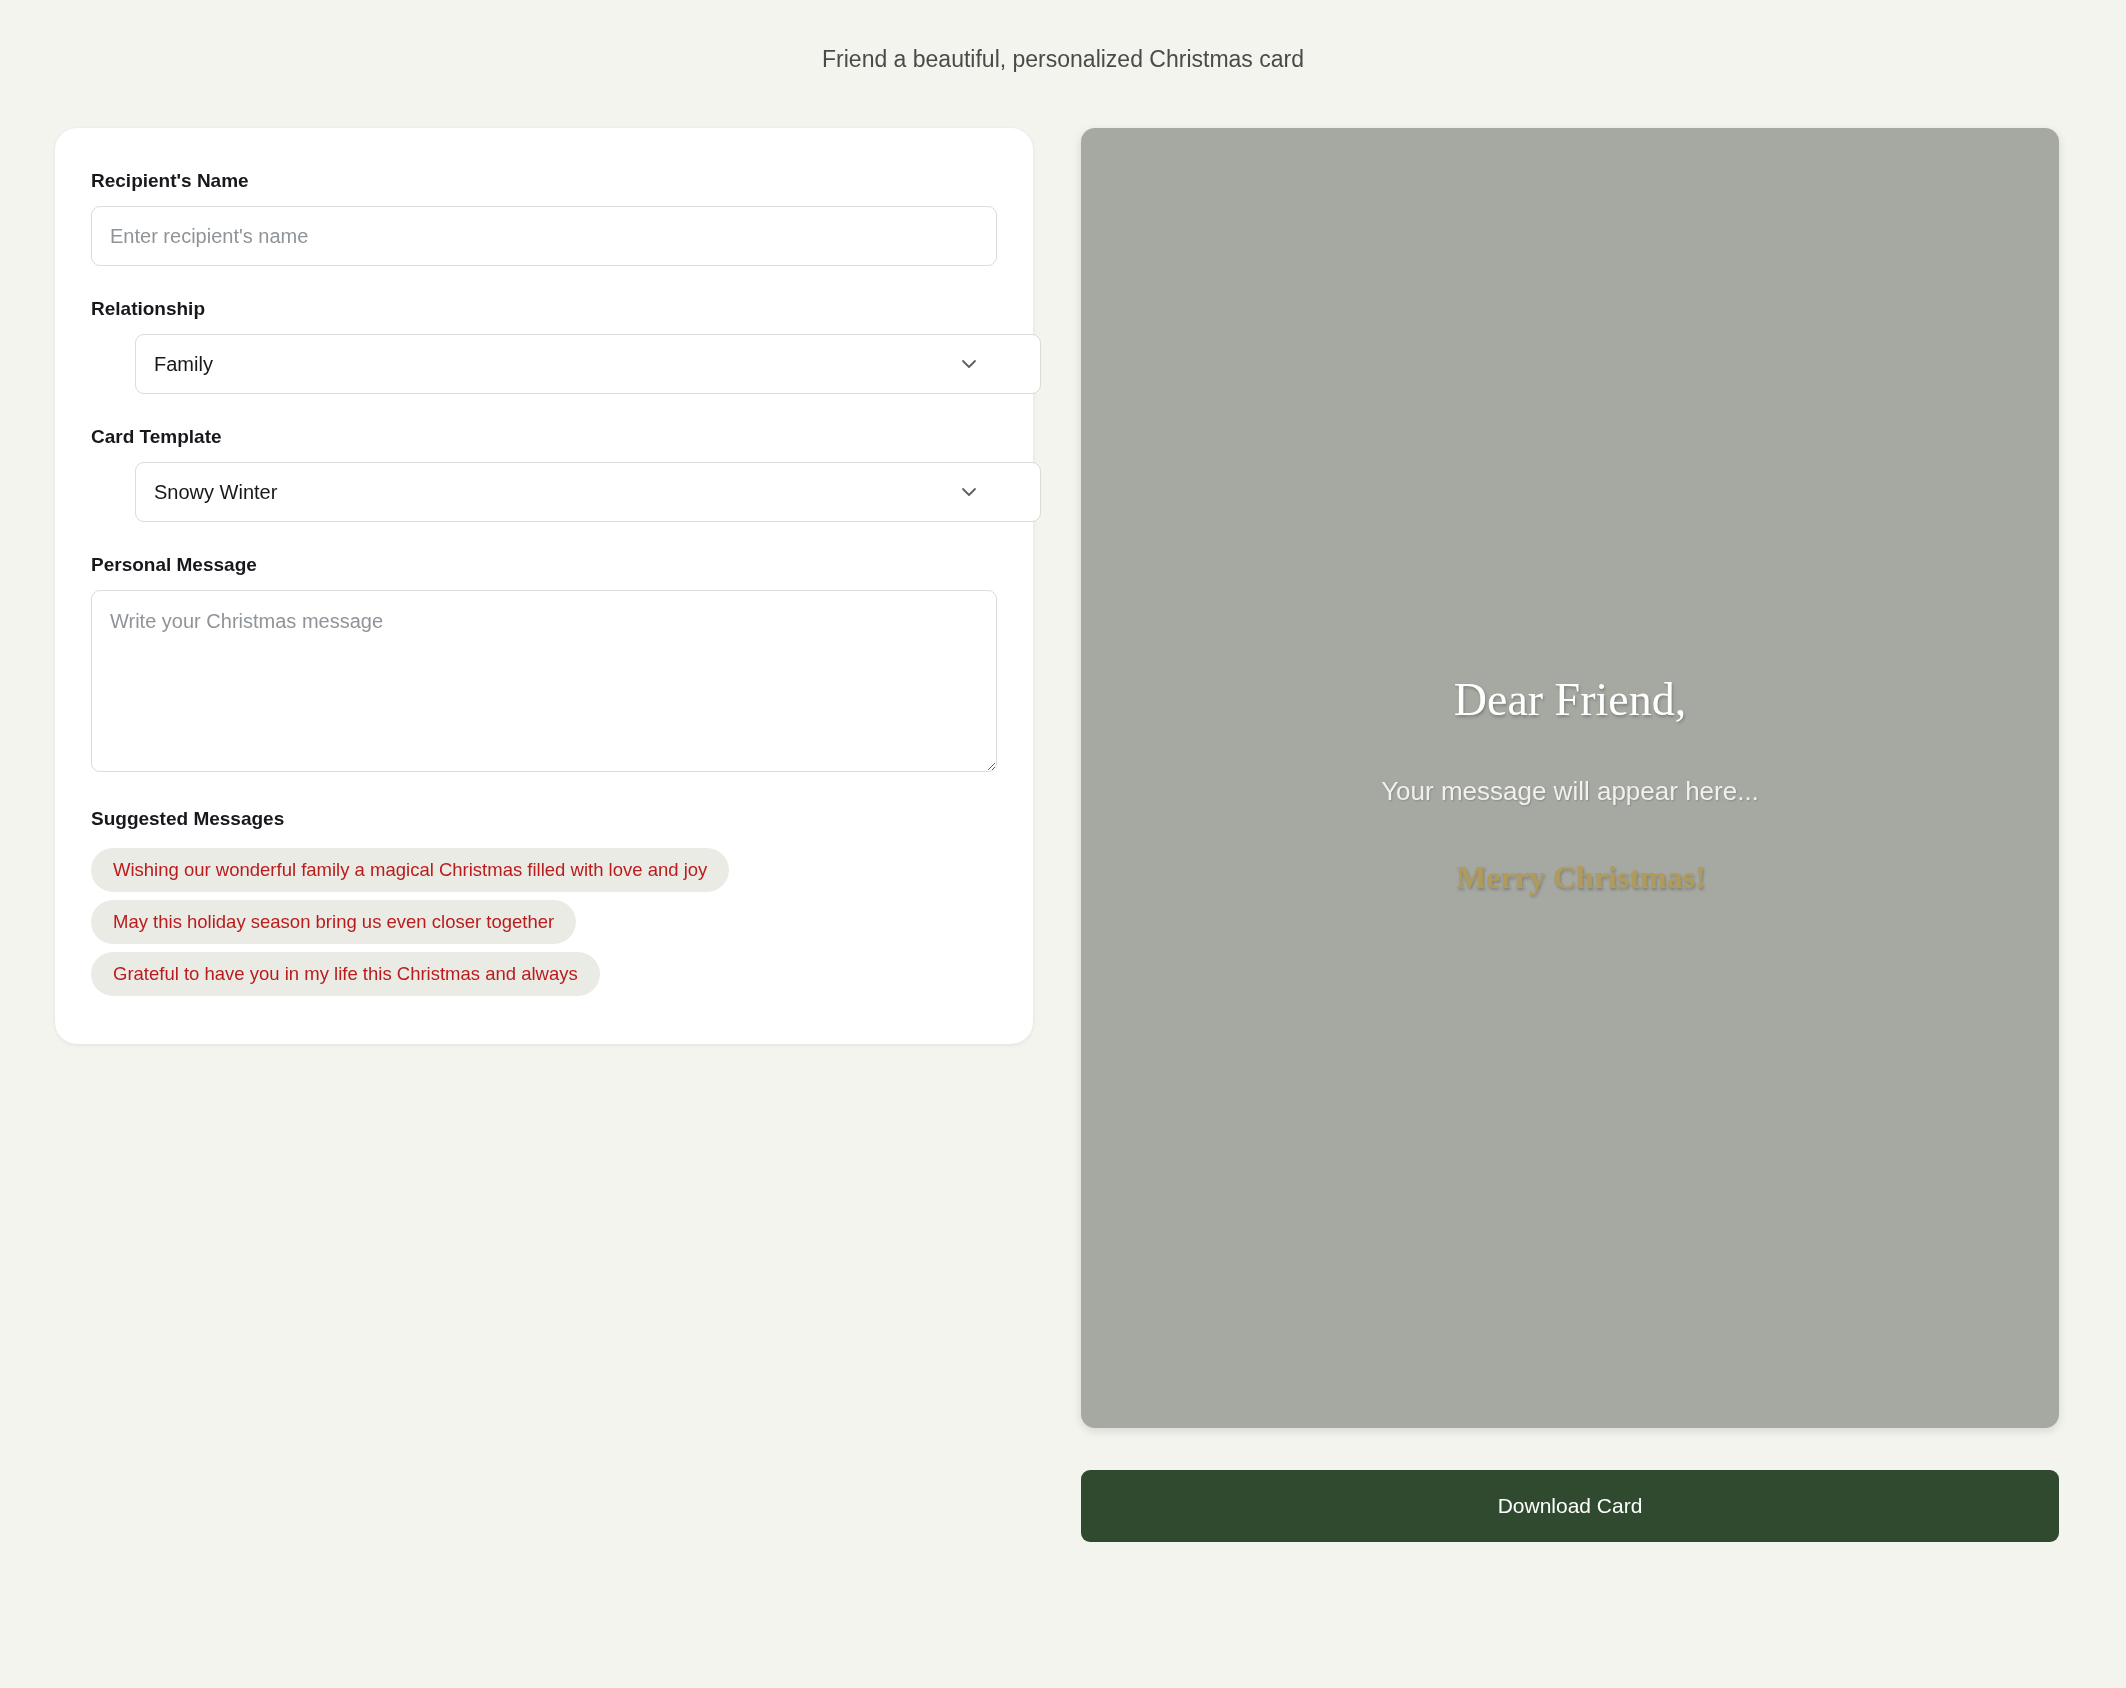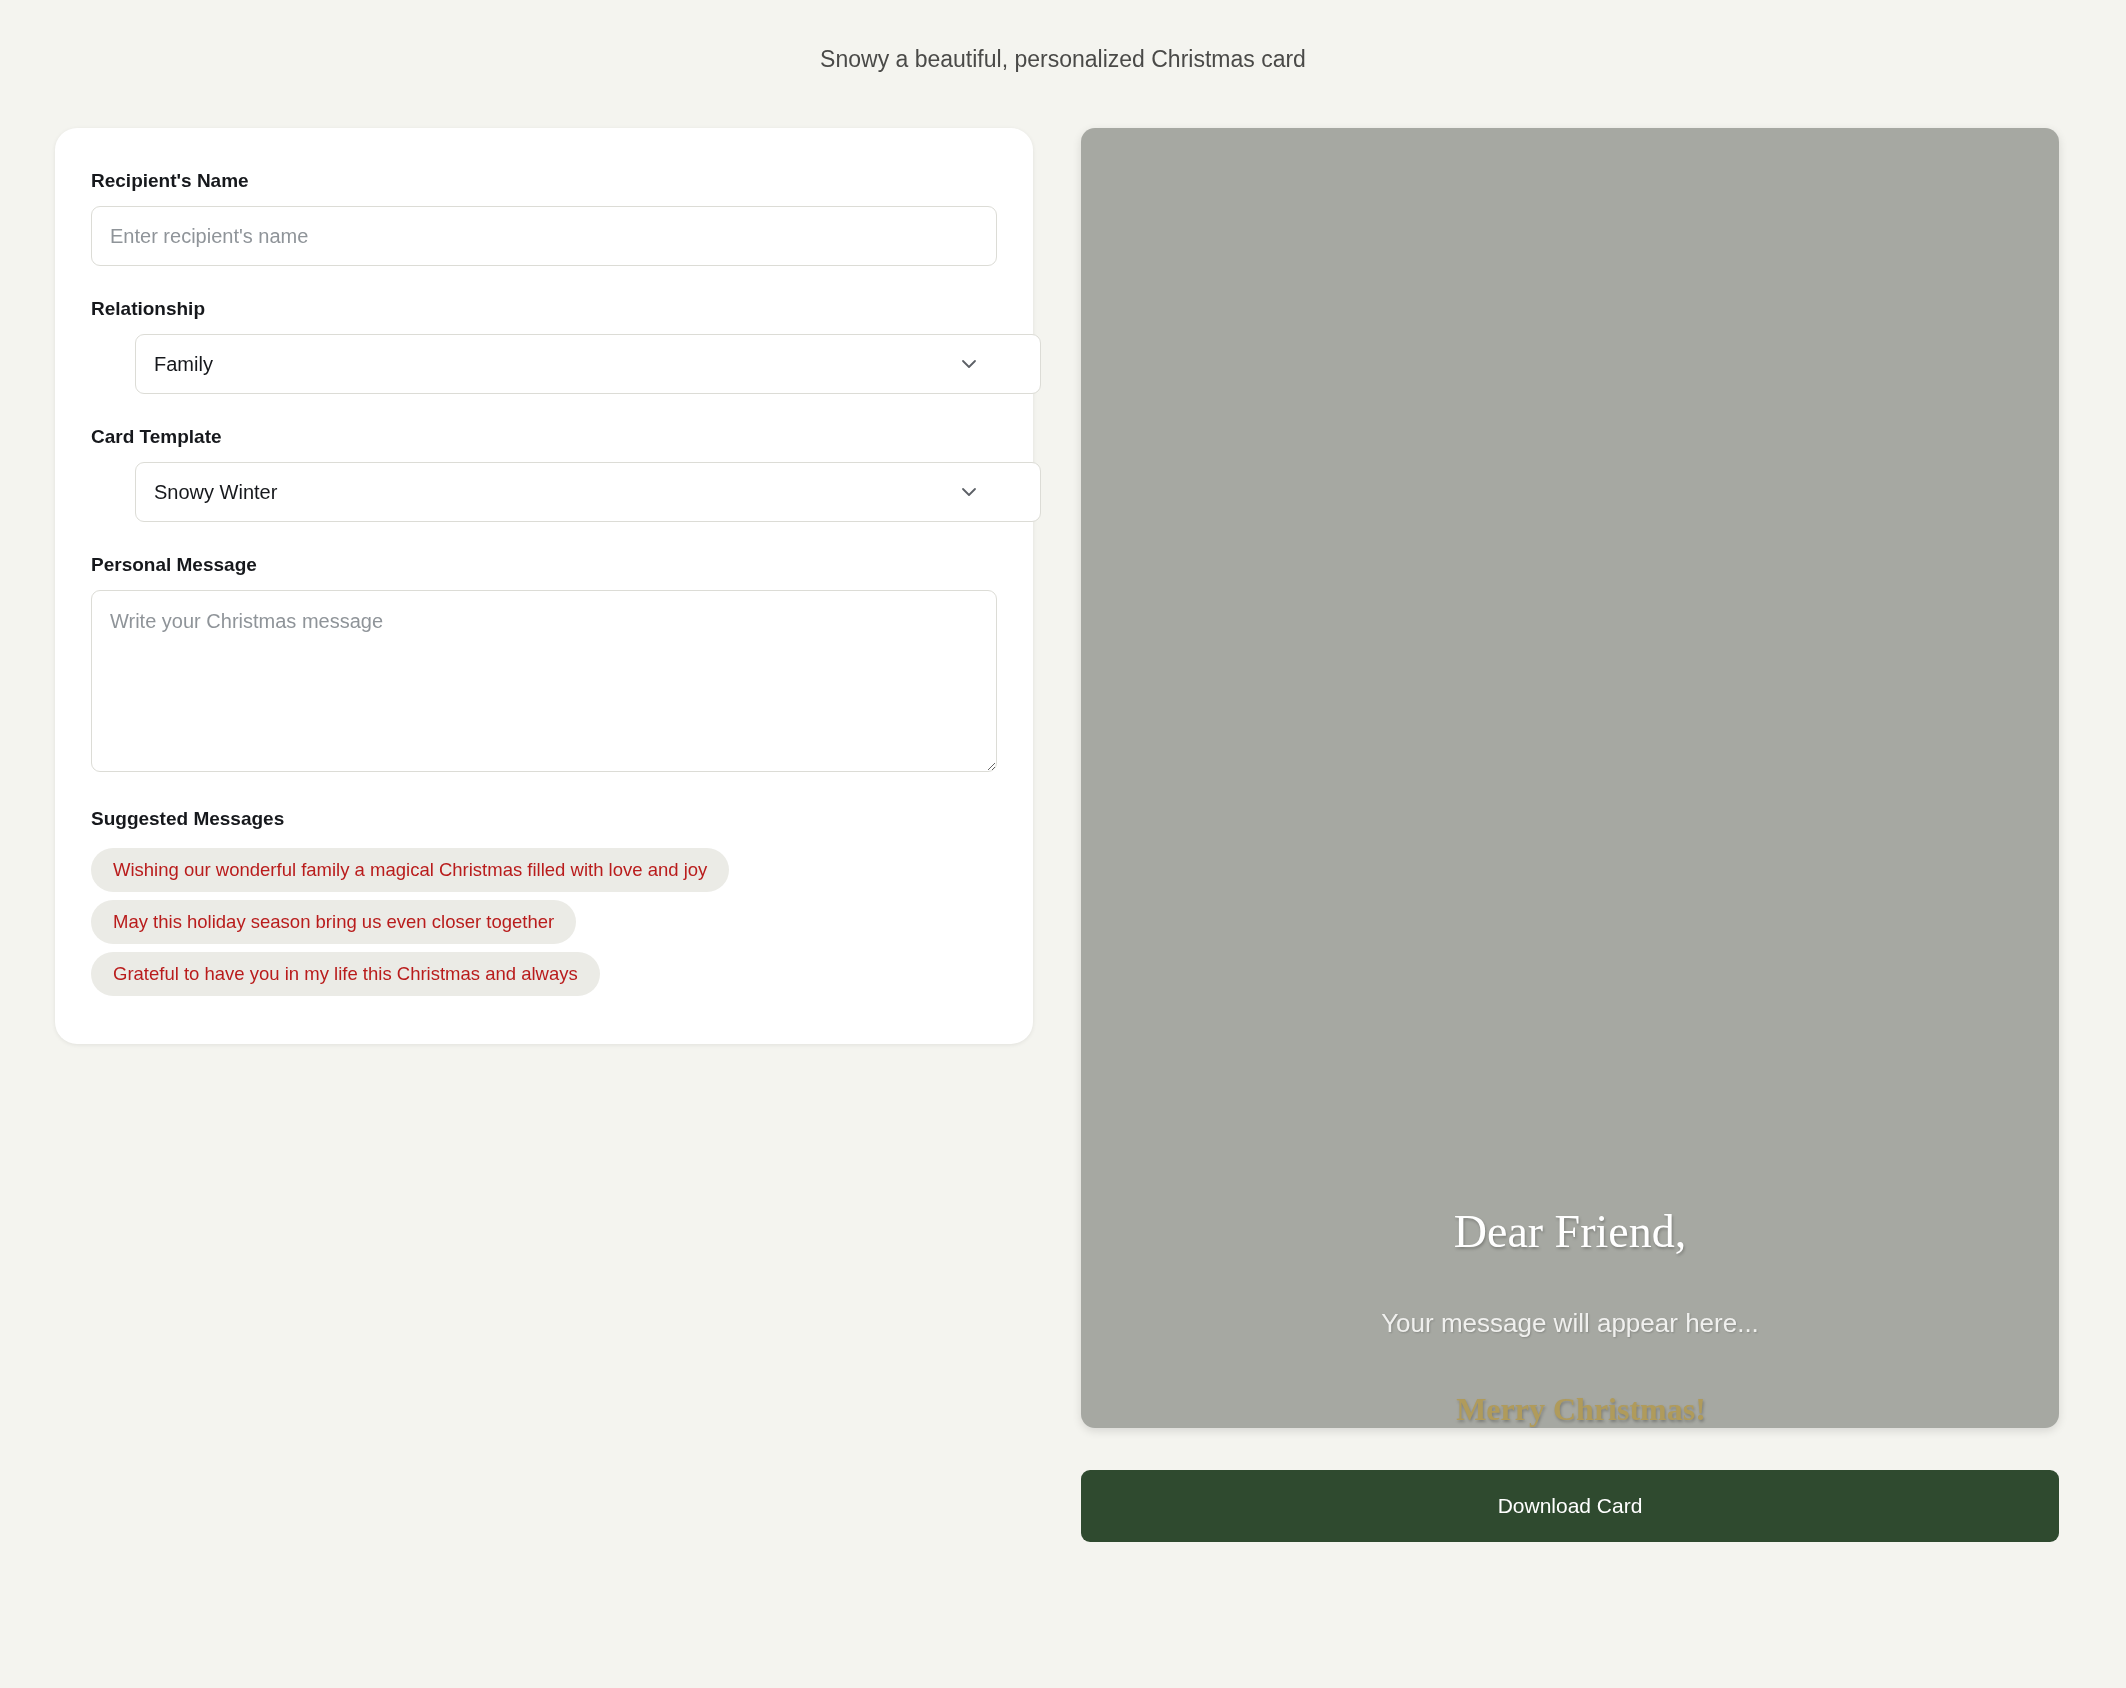--- a/index.html
+++ b/index.html
@@ -138,21 +138,21 @@
   }
   .card-preview {
     width: 978px;
     height: 1300px;
     background: #a6a8a2;
     border-radius: 14px;
     box-shadow: 0 3px 10px rgba(0,0,0,0.12);
     display: flex;
     flex-direction: column;
     align-items: center;
-    justify-content: flex-end;
+    justify-content: flex-start;
     padding-top: 545px;
     position: relative;
     overflow: hidden;
   }
   .card-greeting {
     font-family: "Liberation Serif", serif;
     font-size: 46px;
     color: #ffffff;
     text-shadow: 1px 2px 3px rgba(0,0,0,0.25);
     margin: 0;
@@ -186,21 +186,21 @@
     font-family: "Liberation Sans", sans-serif;
     cursor: pointer;
   }
 </style>
 </head>
 <body>
 
 <div class="page">
 
   <div class="header">
-    <div class="app-subtitle">Snowy a beautiful, personalized Christmas card</div>
+    <div class="app-subtitle">Friend a beautiful, personalized Christmas card</div>
   </div>
 
   <div class="layout">
 
     <div class="form-card">
 
       <div class="field-group">
         <label class="field-label">Recipient's Name</label>
         <input class="text-input" type="text" value="" placeholder="Enter recipient's name" style="">
       </div>

